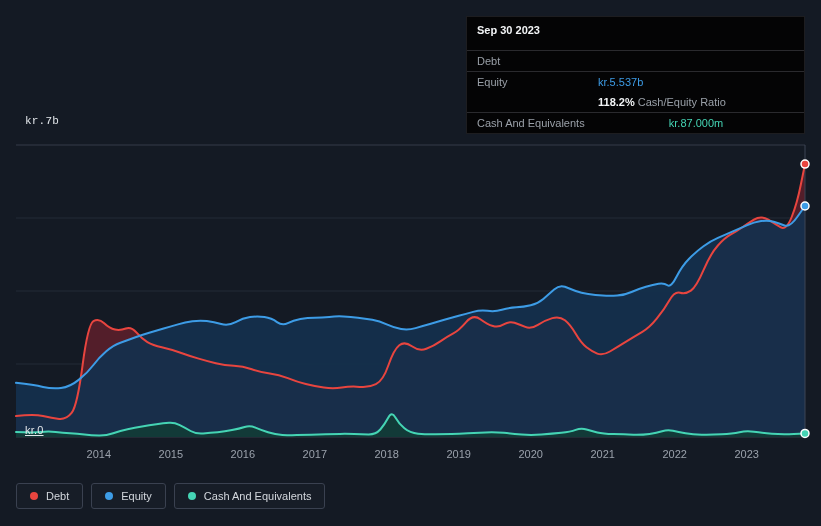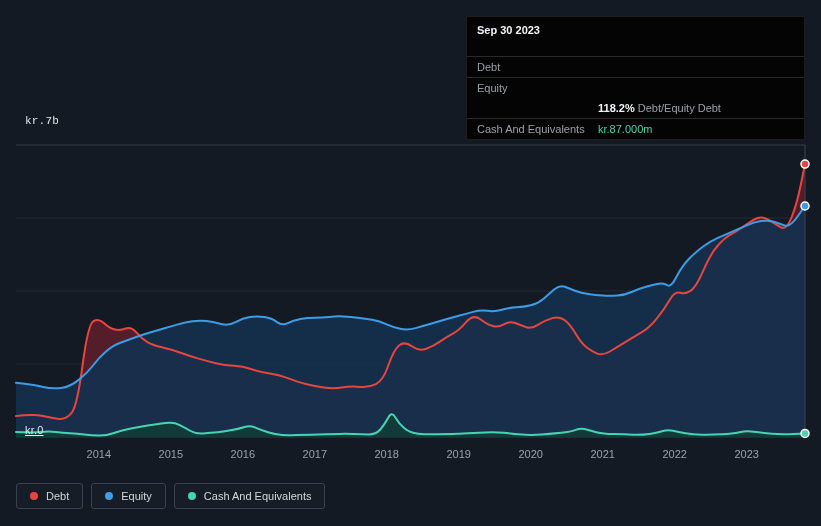--- a/index.html
+++ b/index.html
@@ -11,28 +11,28 @@
   .screen{position:relative;width:821px;height:526px;background:#141a24;}
   #chart-svg{position:absolute;left:0;top:0;width:821px;height:526px;display:block;font-family:"Liberation Sans",sans-serif;}
   .ylab{position:absolute;left:25px;font-size:11px;color:#e2e6ea;letter-spacing:.2px;}
   .ylab.top{top:115px;font-family:Liberation Mono, monospace;}
   .ylab.bottom{top:424px;text-decoration:underline;}
   .tooltip{
     position:absolute;left:466px;top:16px;width:339px;
     background:#040405;border:1px solid #1d1d20;box-sizing:border-box;
     font-size:11px;color:#9aa0a8;
   }
-  .tt-header{padding:7px 10px 20px;color:#f2f4f6;font-weight:bold;border-bottom:1px solid #2a2a2e;}
+  .tt-header{padding:7px 10px 14px;color:#f2f4f6;font-weight:bold;border-bottom:1px solid #2a2a2e;}
   .tt-row{display:flex;align-items:baseline;padding:4px 10px;}
   .tt-sep{border-bottom:1px solid #2a2a2e;}
   .tt-label{width:121px;flex:none;}
   .tt-value{flex:1;}
   .tt-value.debt{color:#e8453f;}
   .tt-value.equity{color:#3d9ce6;}
-  .tt-value.cash{color:#45d4b4;}
+  .tt-value.cash{color:#45d4b4;text-align:center;}
   .ratio-strong{color:#f2f4f6;font-weight:bold;text-align:center;}
   .legend{position:absolute;left:16px;top:483px;display:flex;gap:8px;}
   .legend-item{
     display:flex;align-items:center;gap:8px;
     border:1px solid #3a4150;border-radius:3px;
     padding:6px 13px;font-size:11px;color:#d3d7dd;
     background:rgba(255,255,255,0.015);cursor:pointer;white-space:nowrap;
   }
   .legend-dot{width:8px;height:8px;border-radius:50%;flex:none;}
 </style>
@@ -73,24 +73,25 @@
   <span class="ylab bottom">kr.0</span>
 
   <div class="tooltip">
     <div class="tt-header">Sep 30 2023</div>
     <div class="tt-row tt-sep">
       <span class="tt-label">Debt</span>
     </div>
     <div class="tt-group tt-sep">
       <div class="tt-row">
         <span class="tt-label">Equity</span>
+        <span class="tt-value equity">kr.5.537b</span>
       </div>
       <div class="tt-row">
         <span class="tt-label"></span>
-        <span class="tt-value"><span class="ratio-strong">118.2%</span> <span>Debt/Equity Debt</span></span>
+        <span class="tt-value"><span class="ratio-strong">118.2%</span> <span>Cash/Equity Ratio</span></span>
       </div>
     </div>
     <div class="tt-row">
       <span class="tt-label">Cash And Equivalents</span>
       <span class="tt-value cash">kr.87.000m</span>
     </div>
   </div>
 
   <div class="legend" id="legend">
       <div class="legend-item">

